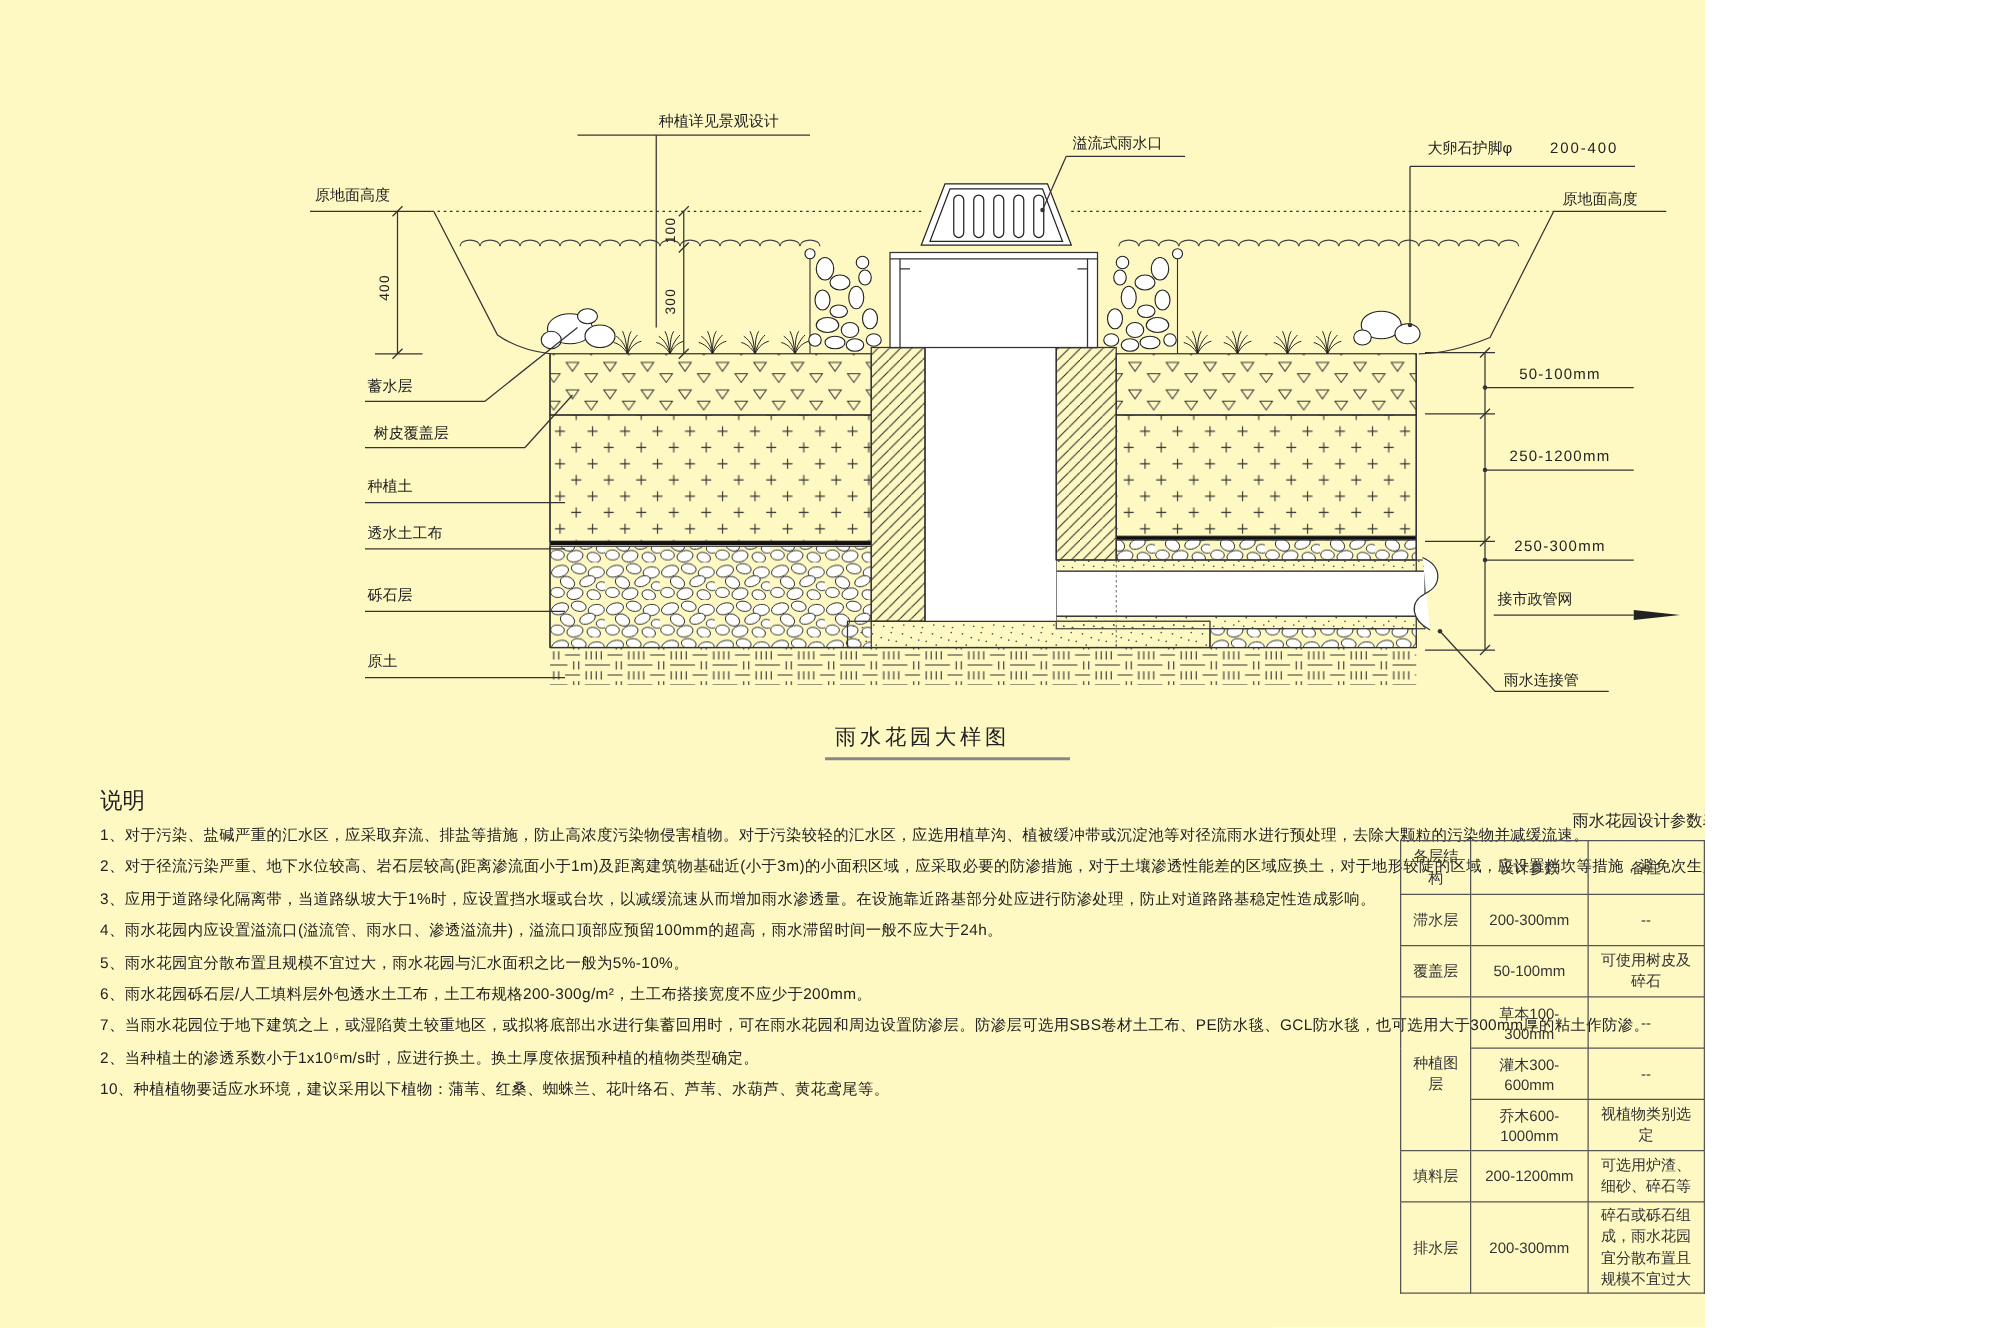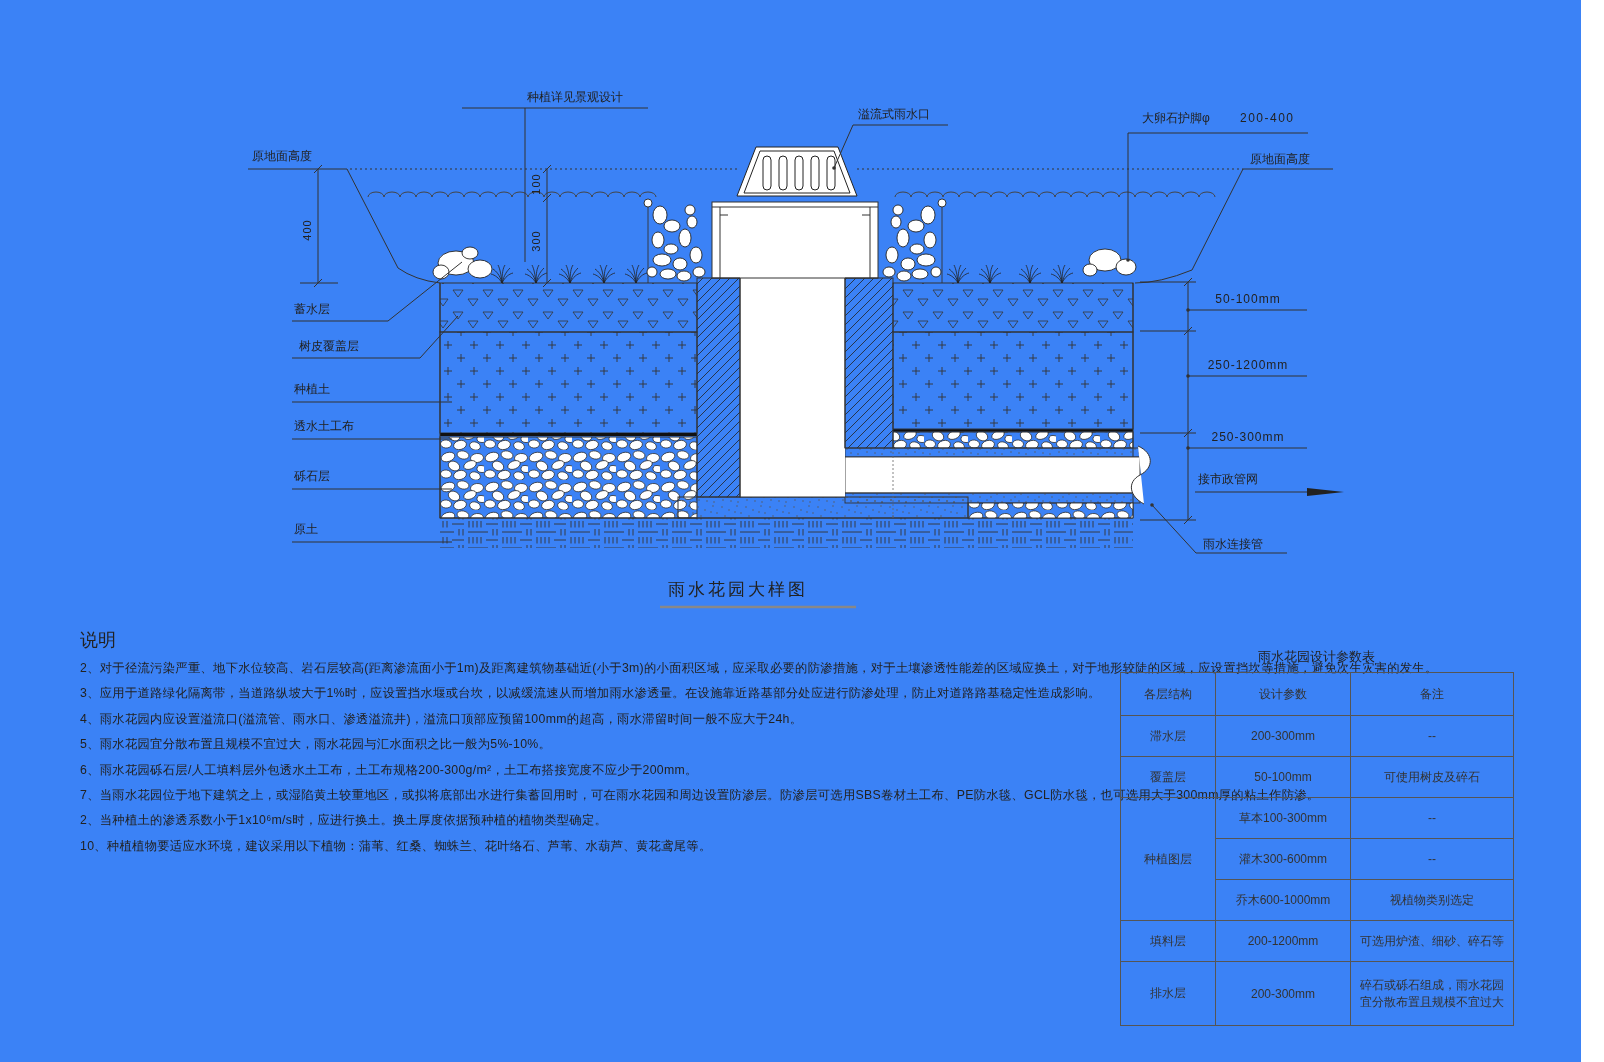--- a/index.html
+++ b/index.html
@@ -1,16 +1,16 @@
 <!DOCTYPE html>
 <html><head>
 <meta charset="utf-8">
 <style>
   html,body{margin:0;padding:0;background:#fff;}
-  #page{position:relative;width:1581px;height:1062px;background:#3b82f6;overflow:hidden;
+  #page{position:relative;width:1364px;height:1062px;background:#fef9c3;overflow:hidden;
         font-family:"Liberation Sans","DejaVu Sans",sans-serif;color:#222;}
   svg{position:absolute;top:0;left:0;}
   svg text{font-family:"Liberation Sans","DejaVu Sans",sans-serif;fill:#222;}
   .lbl{font-size:12px;}
   .dimnum{font-size:11px;letter-spacing:1px;}
   .dtitle{font-size:17px;letter-spacing:3px;}
   
   #notes{position:absolute;left:80px;top:628px;width:1520px;}
   #notes .hd{font-size:18px;margin-bottom:4px;}
   #notes .it{font-size:12.3px;line-height:25.4px;white-space:nowrap;letter-spacing:0.3px;}
@@ -307,20 +307,21 @@
   </g>
 
   <g>
     <text class="dtitle" x="668" y="595">雨水花园大样图</text>
     <line x1="660" y1="607" x2="856" y2="607" stroke="#888" stroke-width="2.5"></line>
   </g>
 </svg>
 
 <div id="notes">
   <div class="hd">说明</div>
+  <div class="it">1、对于污染、盐碱严重的汇水区，应采取弃流、排盐等措施，防止高浓度污染物侵害植物。对于污染较轻的汇水区，应选用植草沟、植被缓冲带或沉淀池等对径流雨水进行预处理，去除大颗粒的污染物并减缓流速。</div>
   <div class="it">2、对于径流污染严重、地下水位较高、岩石层较高(距离渗流面小于1m)及距离建筑物基础近(小于3m)的小面积区域，应采取必要的防渗措施，对于土壤渗透性能差的区域应换土，对于地形较陡的区域，应设置挡坎等措施，避免次生灾害的发生。</div>
   <div class="it">3、应用于道路绿化隔离带，当道路纵坡大于1%时，应设置挡水堰或台坎，以减缓流速从而增加雨水渗透量。在设施靠近路基部分处应进行防渗处理，防止对道路路基稳定性造成影响。</div>
   <div class="it">4、雨水花园内应设置溢流口(溢流管、雨水口、渗透溢流井)，溢流口顶部应预留100mm的超高，雨水滞留时间一般不应大于24h。</div>
   <div class="it">5、雨水花园宜分散布置且规模不宜过大，雨水花园与汇水面积之比一般为5%-10%。</div>
   <div class="it">6、雨水花园砾石层/人工填料层外包透水土工布，土工布规格200-300g/m²，土工布搭接宽度不应少于200mm。</div>
   <div class="it">7、当雨水花园位于地下建筑之上，或湿陷黄土较重地区，或拟将底部出水进行集蓄回用时，可在雨水花园和周边设置防渗层。防渗层可选用SBS卷材土工布、PE防水毯、GCL防水毯，也可选用大于300mm厚的粘土作防渗。</div>
   <div class="it">2、当种植土的渗透系数小于1x10⁶m/s时，应进行换土。换土厚度依据预种植的植物类型确定。</div>
   <div class="it">10、种植植物要适应水环境，建议采用以下植物：蒲苇、红桑、蜘蛛兰、花叶络石、芦苇、水葫芦、黄花鸢尾等。</div>
 </div>
 

